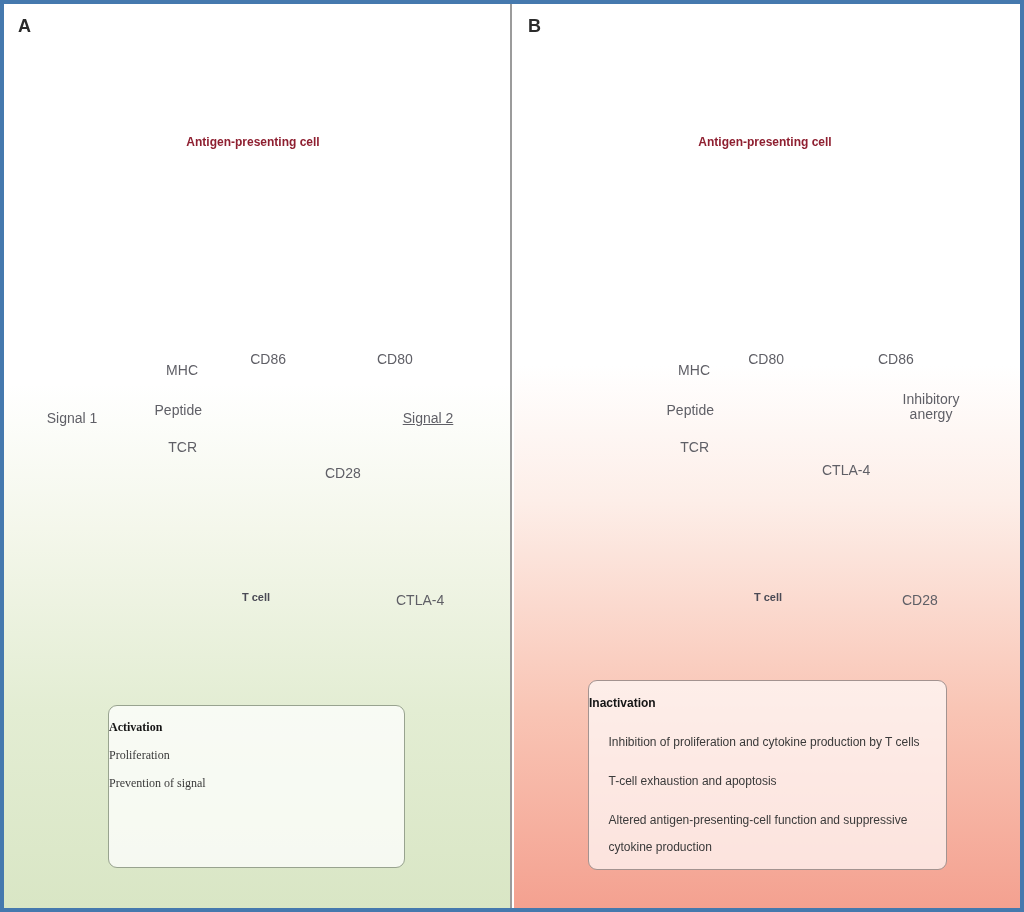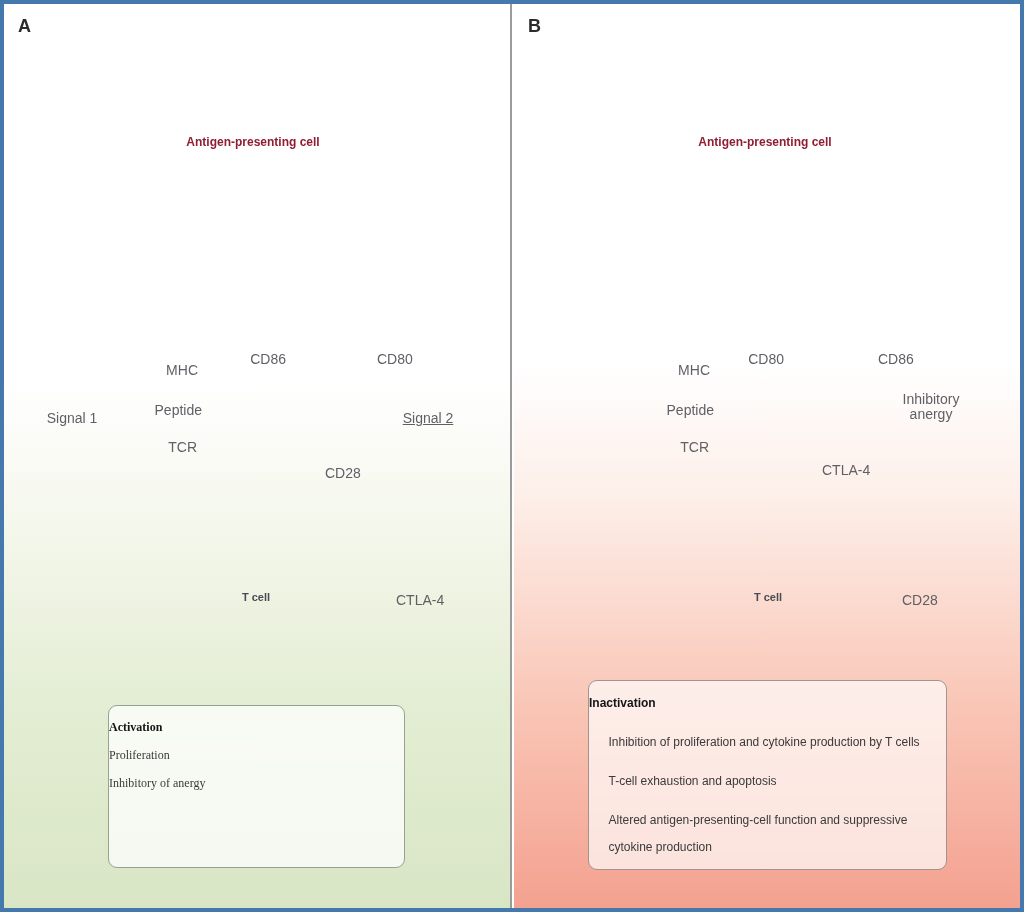--- a/index.html
+++ b/index.html
@@ -195,21 +195,21 @@
     <div class="lbl c" style="left:28px;top:406px;width:80px;text-align:center;">Signal 1</div>
     <div class="lbl r" style="left:234px;top:347px;width:48px;">CD86</div>
     <div class="lbl" style="left:373px;top:347px;width:50px;">CD80</div>
     <div class="lbl" style="left:321px;top:461px;width:50px;">CD28</div>
     <div class="lbl c" style="left:384px;top:406px;width:80px;text-decoration:underline;">Signal 2</div>
     <div class="tcell-label" style="left:212px;top:587px;width:80px;">T cell</div>
     <div class="lbl" style="left:392px;top:588px;width:70px;">CTLA-4</div>
     <div class="info-box box-a" style="left:104px;top:701px;width:297px;height:163px;">
       <div class="box-title">Activation</div>
       <div class="box-item">Proliferation</div>
-      <div class="box-item">Inhibitory of anergy</div>
+      <div class="box-item">Prevention of signal</div>
     </div>
   </div>
 
   <div class="divider"></div>
 
   <div class="panel panel-b">
     <span class="panel-letter">B</span>
     <div class="apc-label" style="left:181px;top:128px;width:140px;">Antigen-presenting cell</div>
     <div class="lbl r" style="left:151px;top:358px;width:45px;">MHC</div>
     <div class="lbl r" style="left:142px;top:398px;width:58px;">Peptide</div>

